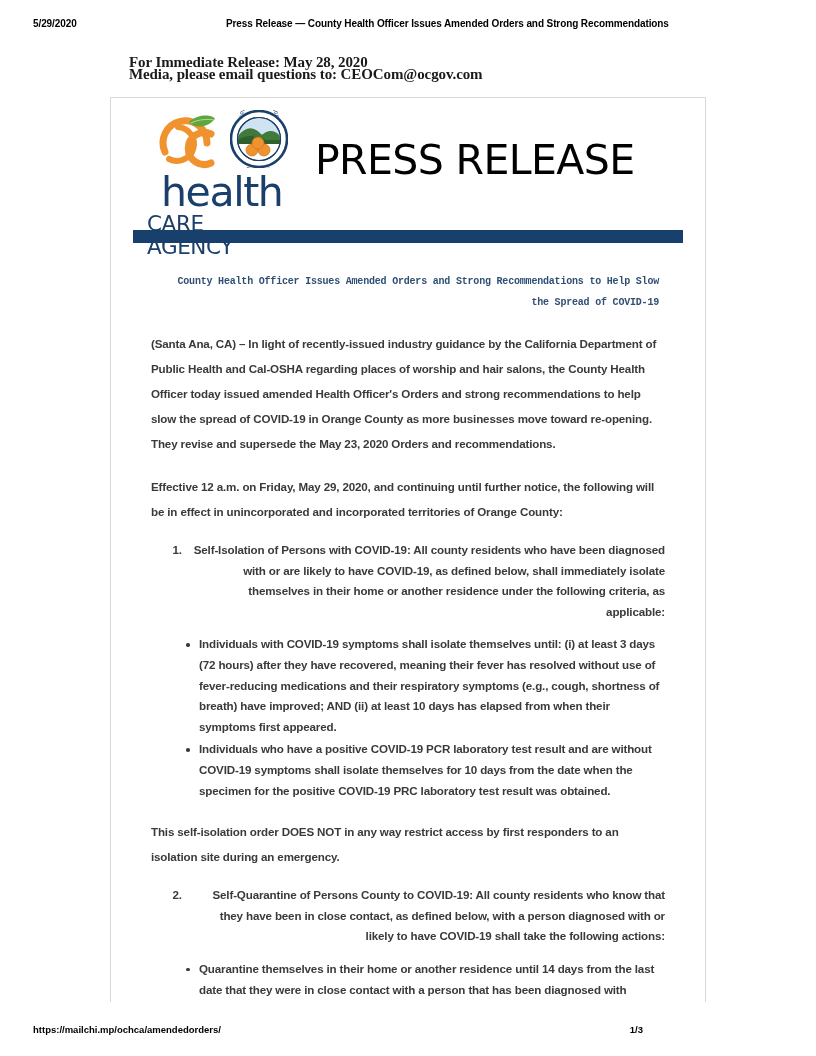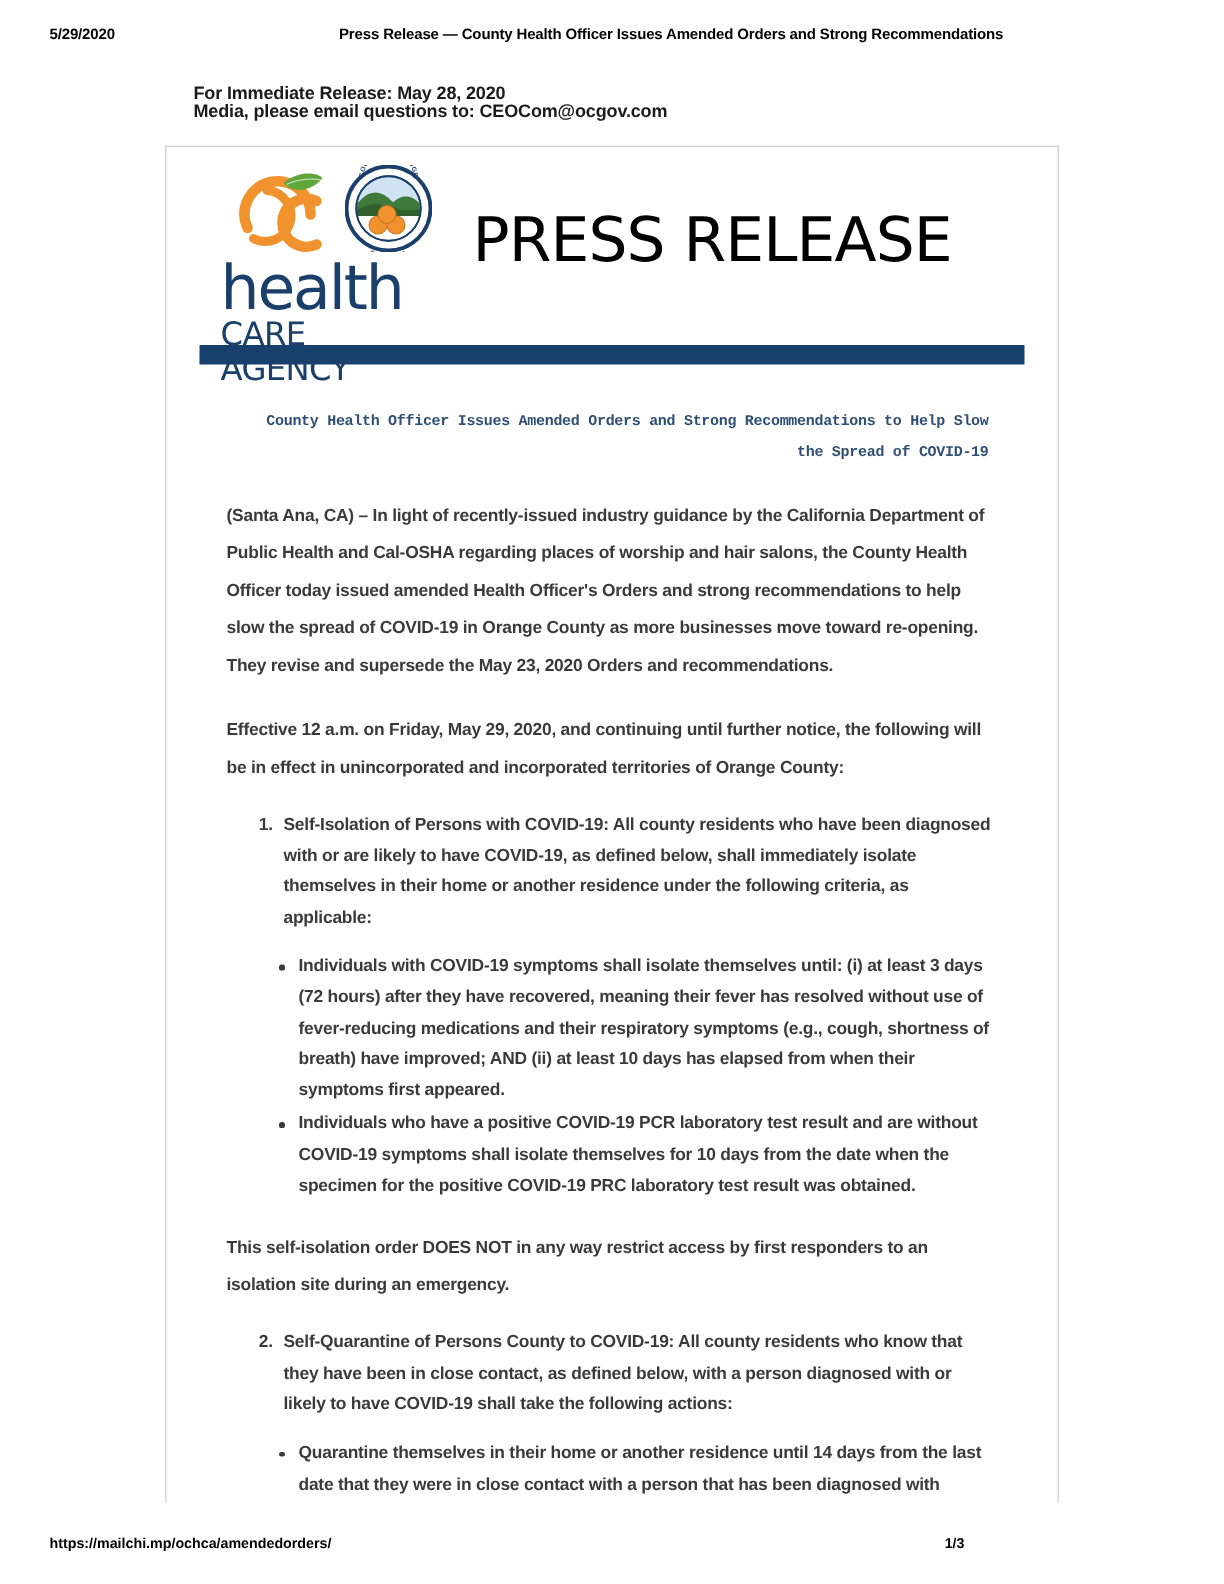--- a/index.html
+++ b/index.html
@@ -65,25 +65,26 @@
     right: 33px;
     top: 0;
     white-space: nowrap;
   }
 
   
   .release-meta {
     position: absolute;
     left: 129px;
     top: 56px;
-    font-size: 12px;
+    font-size: 15px;
     font-weight: bold;
     line-height: 12.4px;
     color: #1a1a1a;
     letter-spacing: -0.1px;
+    font-family: Liberation Serif, serif;
   }
 
   
   .doc-card {
     position: absolute;
     left: 110px;
     top: 97px;
     width: 596px;
     height: 905px;
     background: #ffffff;
@@ -127,21 +128,21 @@
   }
 
   .logo-health {
     font-family: "DejaVu Sans", sans-serif;
     font-size: 41px;
     font-weight: normal;
     color: #1b3f6b;
     line-height: 40px;
     letter-spacing: -1.4px;
     margin-top: -4px;
-    margin-left: 2px;
+    margin-left: 16px;
   }
   .logo-care {
     font-family: "DejaVu Sans", sans-serif;
     font-size: 21.5px;
     font-weight: normal;
     color: #1b3f6b;
     letter-spacing: -0.4px;
     line-height: 23px;
     margin-left: 2px;
   }
@@ -195,20 +196,21 @@
     padding-left: 34px;
     list-style-position: outside;
   }
   ol.num-list > li {
     font-size: 11.6px;
     line-height: 20.6px;
     color: #3a3a3a;
     font-weight: bold;
     letter-spacing: -0.15px;
     padding-left: 4px;
+    text-align: right;
   }
   ol.num-list > li::marker {
     font-weight: bold;
   }
 
   ul.bullet-list {
     margin: 12px 0 0 0;
     padding-left: 48px;
     list-style: none;
   }

